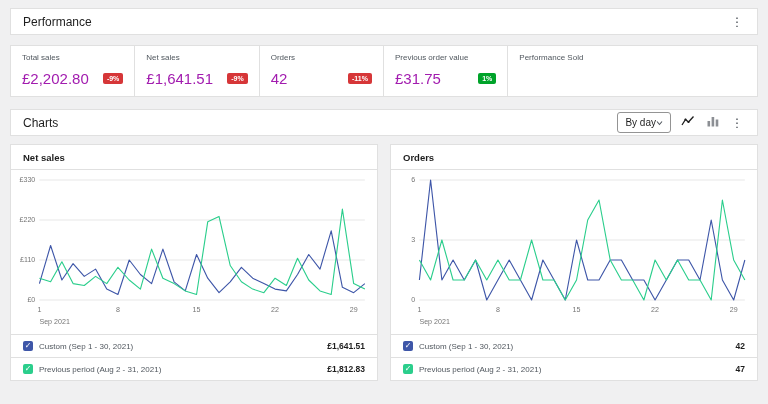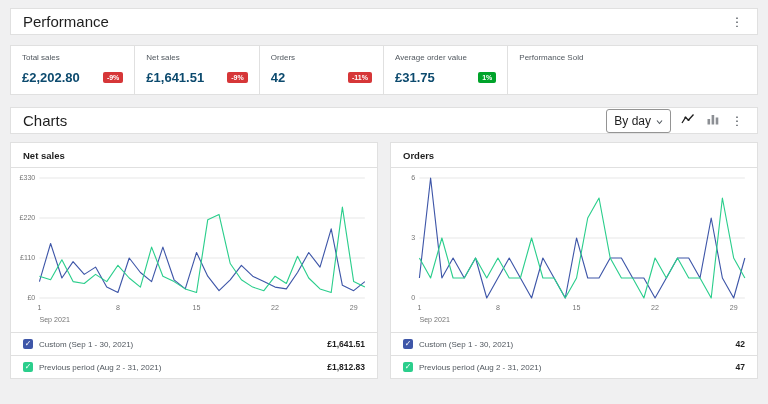--- a/index.html
+++ b/index.html
@@ -10,49 +10,49 @@
     font-family:"Liberation Sans", sans-serif;
     color:#1e1e1e;
   }
   .page { padding:8px 10px; }
 
   .section-header {
     background:#fff; border:1px solid #e0e0e0;
     display:flex; align-items:center; justify-content:space-between;
     height:27px; padding:0 12px;
   }
-  .section-title { font-size:15px; font-weight:400; color:#1e1e1e; margin:0; }
+  .section-title { font-size:12px; font-weight:400; color:#1e1e1e; margin:0; }
   .kebab {
     background:none; border:none; cursor:pointer; padding:0 2px;
     font-size:12px; line-height:1; color:#3c434a;
   }
 
   .stats-row {
     margin-top:10px;
     display:grid; grid-template-columns:repeat(6,1fr);
     background:#fff; border:1px solid #e0e0e0;
   }
   .stat-card { padding:7px 11px 9px; border-right:1px solid #e0e0e0; cursor:pointer; }
   .stat-card:last-child { border-right:none; }
   .stat-label { font-size:8px; color:#50575e; margin-bottom:8px; white-space:nowrap; }
   .stat-value-row { display:flex; align-items:center; justify-content:space-between; }
-  .stat-value { font-size:13px; font-weight:700; color:#0c4a6e; }
+  .stat-value { font-size:15px; font-weight:400; color:#a21caf; }
   .badge {
     font-size:7px; font-weight:700; color:#fff;
     padding:2px 4px; border-radius:2px; line-height:1;
   }
   .badge.down { background:var(--badge-down,#d63638); }
   .badge.up   { background:var(--badge-up,#00a32a); }
 
   .charts-header { margin-top:12px; }
   .chart-controls { display:flex; align-items:center; gap:8px; }
   .interval-select {
-    display:flex; align-items:center; gap:5px;
+    display:flex; align-items:center; 
     background:#fff; border:1px solid #949494; border-radius:3px;
-    font-size:12px; color:#1e1e1e; padding:4px 7px; cursor:pointer;
+    font-size:10px; color:#1e1e1e; padding:4px 7px; cursor:pointer;
     font-family:inherit;
   }
   .icon-btn { background:none; border:none; padding:2px; cursor:pointer; display:flex; align-items:center; }
 
   .charts-row { display:flex; gap:12px; margin-top:8px; }
   .chart-card { flex:1; background:#fff; border:1px solid #e0e0e0; }
   .chart-card-title {
     font-size:9.5px; font-weight:700; color:#1e1e1e;
     padding:7px 12px 6px; border-bottom:1px solid #e0e0e0;
   }
@@ -99,21 +99,21 @@
       </div>
     </div>
     <div class="stat-card">
       <div class="stat-label">Orders</div>
       <div class="stat-value-row">
         <span class="stat-value">42</span>
         <span class="badge down">-11%</span>
       </div>
     </div>
     <div class="stat-card">
-      <div class="stat-label">Average order value</div>
+      <div class="stat-label">Previous order value</div>
       <div class="stat-value-row">
         <span class="stat-value">£31.75</span>
         <span class="badge up">1%</span>
       </div>
     </div>
     <div class="stat-card">
       <div class="stat-label">Performance Sold</div>
     </div>
   </div>
 

